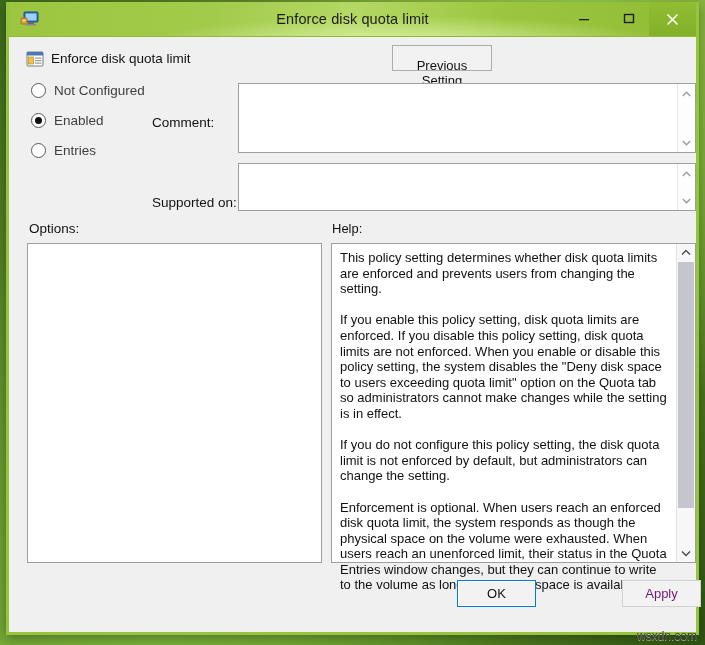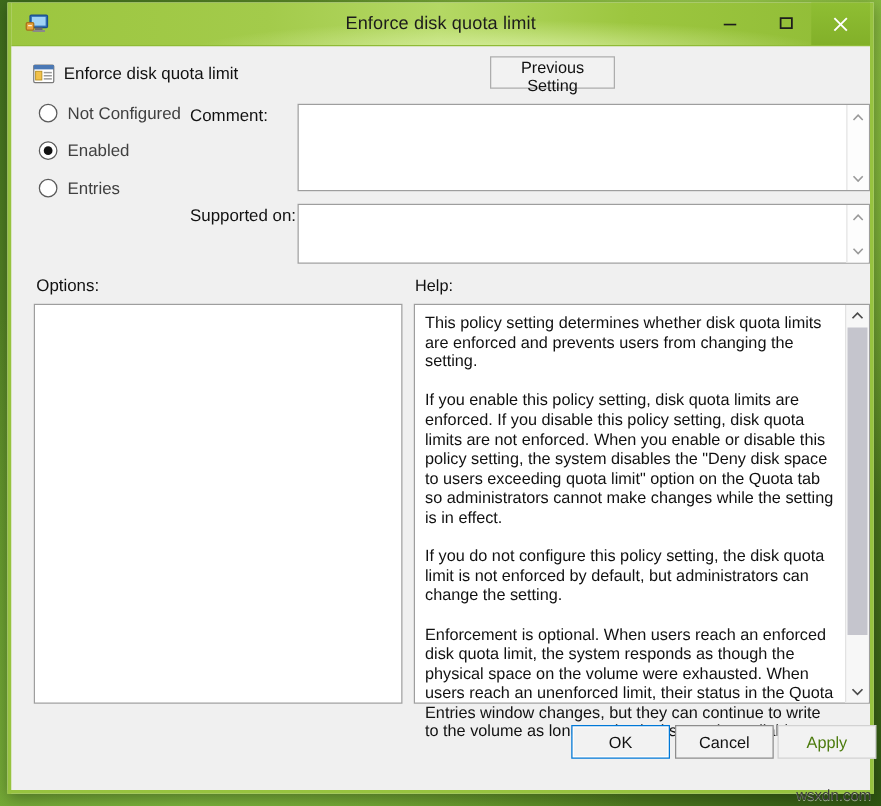--- a/index.html
+++ b/index.html
@@ -104,21 +104,21 @@
   .nav-btn {
     position: absolute;
     top: 8px;
     height: 26px;
     background: #f2f2f2;
     border: 1px solid #adadad;
     font-family: "Liberation Sans", sans-serif;
     font-size: 13px;
     color: #111;
     cursor: default;
-    padding: 0 10px;
+    padding: 12px 10px;
   }
   #btn-prev { left: 383px; width: 100px; }
   #btn-next { left: 496px; width: 93px; }
 
   
   #stateblock {
     position: relative;
     height: 136px;
   }
   .radio-row {
@@ -150,20 +150,21 @@
     width: 7px;
     height: 7px;
     border-radius: 50%;
     background: #111;
   }
 
   .field-label {
     position: absolute;
     font-size: 13.5px;
     color: #111;
+    margin-top: 30px;
   }
   #label-comment { left: 143px; top: 2px; }
   #label-supported { left: 143px; top: 82px; }
 
   .textbox {
     position: absolute;
     background: #fff;
     border: 1px solid #9e9e9e;
     box-sizing: border-box;
   }
@@ -297,21 +298,21 @@
   }
   #btn-ok {
     left: 448px;
     border: 1px solid #0078d7;
     background: #f2f2f2;
     box-shadow: inset 0 0 0 1px #fff;
   }
   #btn-cancel { left: 531px; border-color: #8d8d8d; }
   #btn-apply {
     left: 613px;
-    color: #4d7c0f;
+    color: #701a75;
     background: #f2f2f2;
     border-color: #d2d2d2;
     text-align: center;
   }
 
   #watermark {
     position: absolute;
     right: 8px;
     bottom: 2px;
     font-size: 12px;
@@ -449,19 +450,18 @@
           <svg width="10" height="7" viewBox="0 0 10 7">
               <path d="M1 1.4 L5 5.4 L9 1.4" stroke="#4a4a4a" stroke-width="1.4" fill="none"></path>
             </svg>
         </span>
       </div>
     </div>
   </div>
 
   <div id="footer">
     <button class="dlg-btn" id="btn-ok">OK</button>
-    <button class="dlg-btn" id="btn-cancel">Cancel</button>
     <button class="dlg-btn" id="btn-apply" disabled="">Apply</button>
   </div>
 
 </div>
 
 <div id="watermark">wsxdn.com</div>
 
 </body></html>

